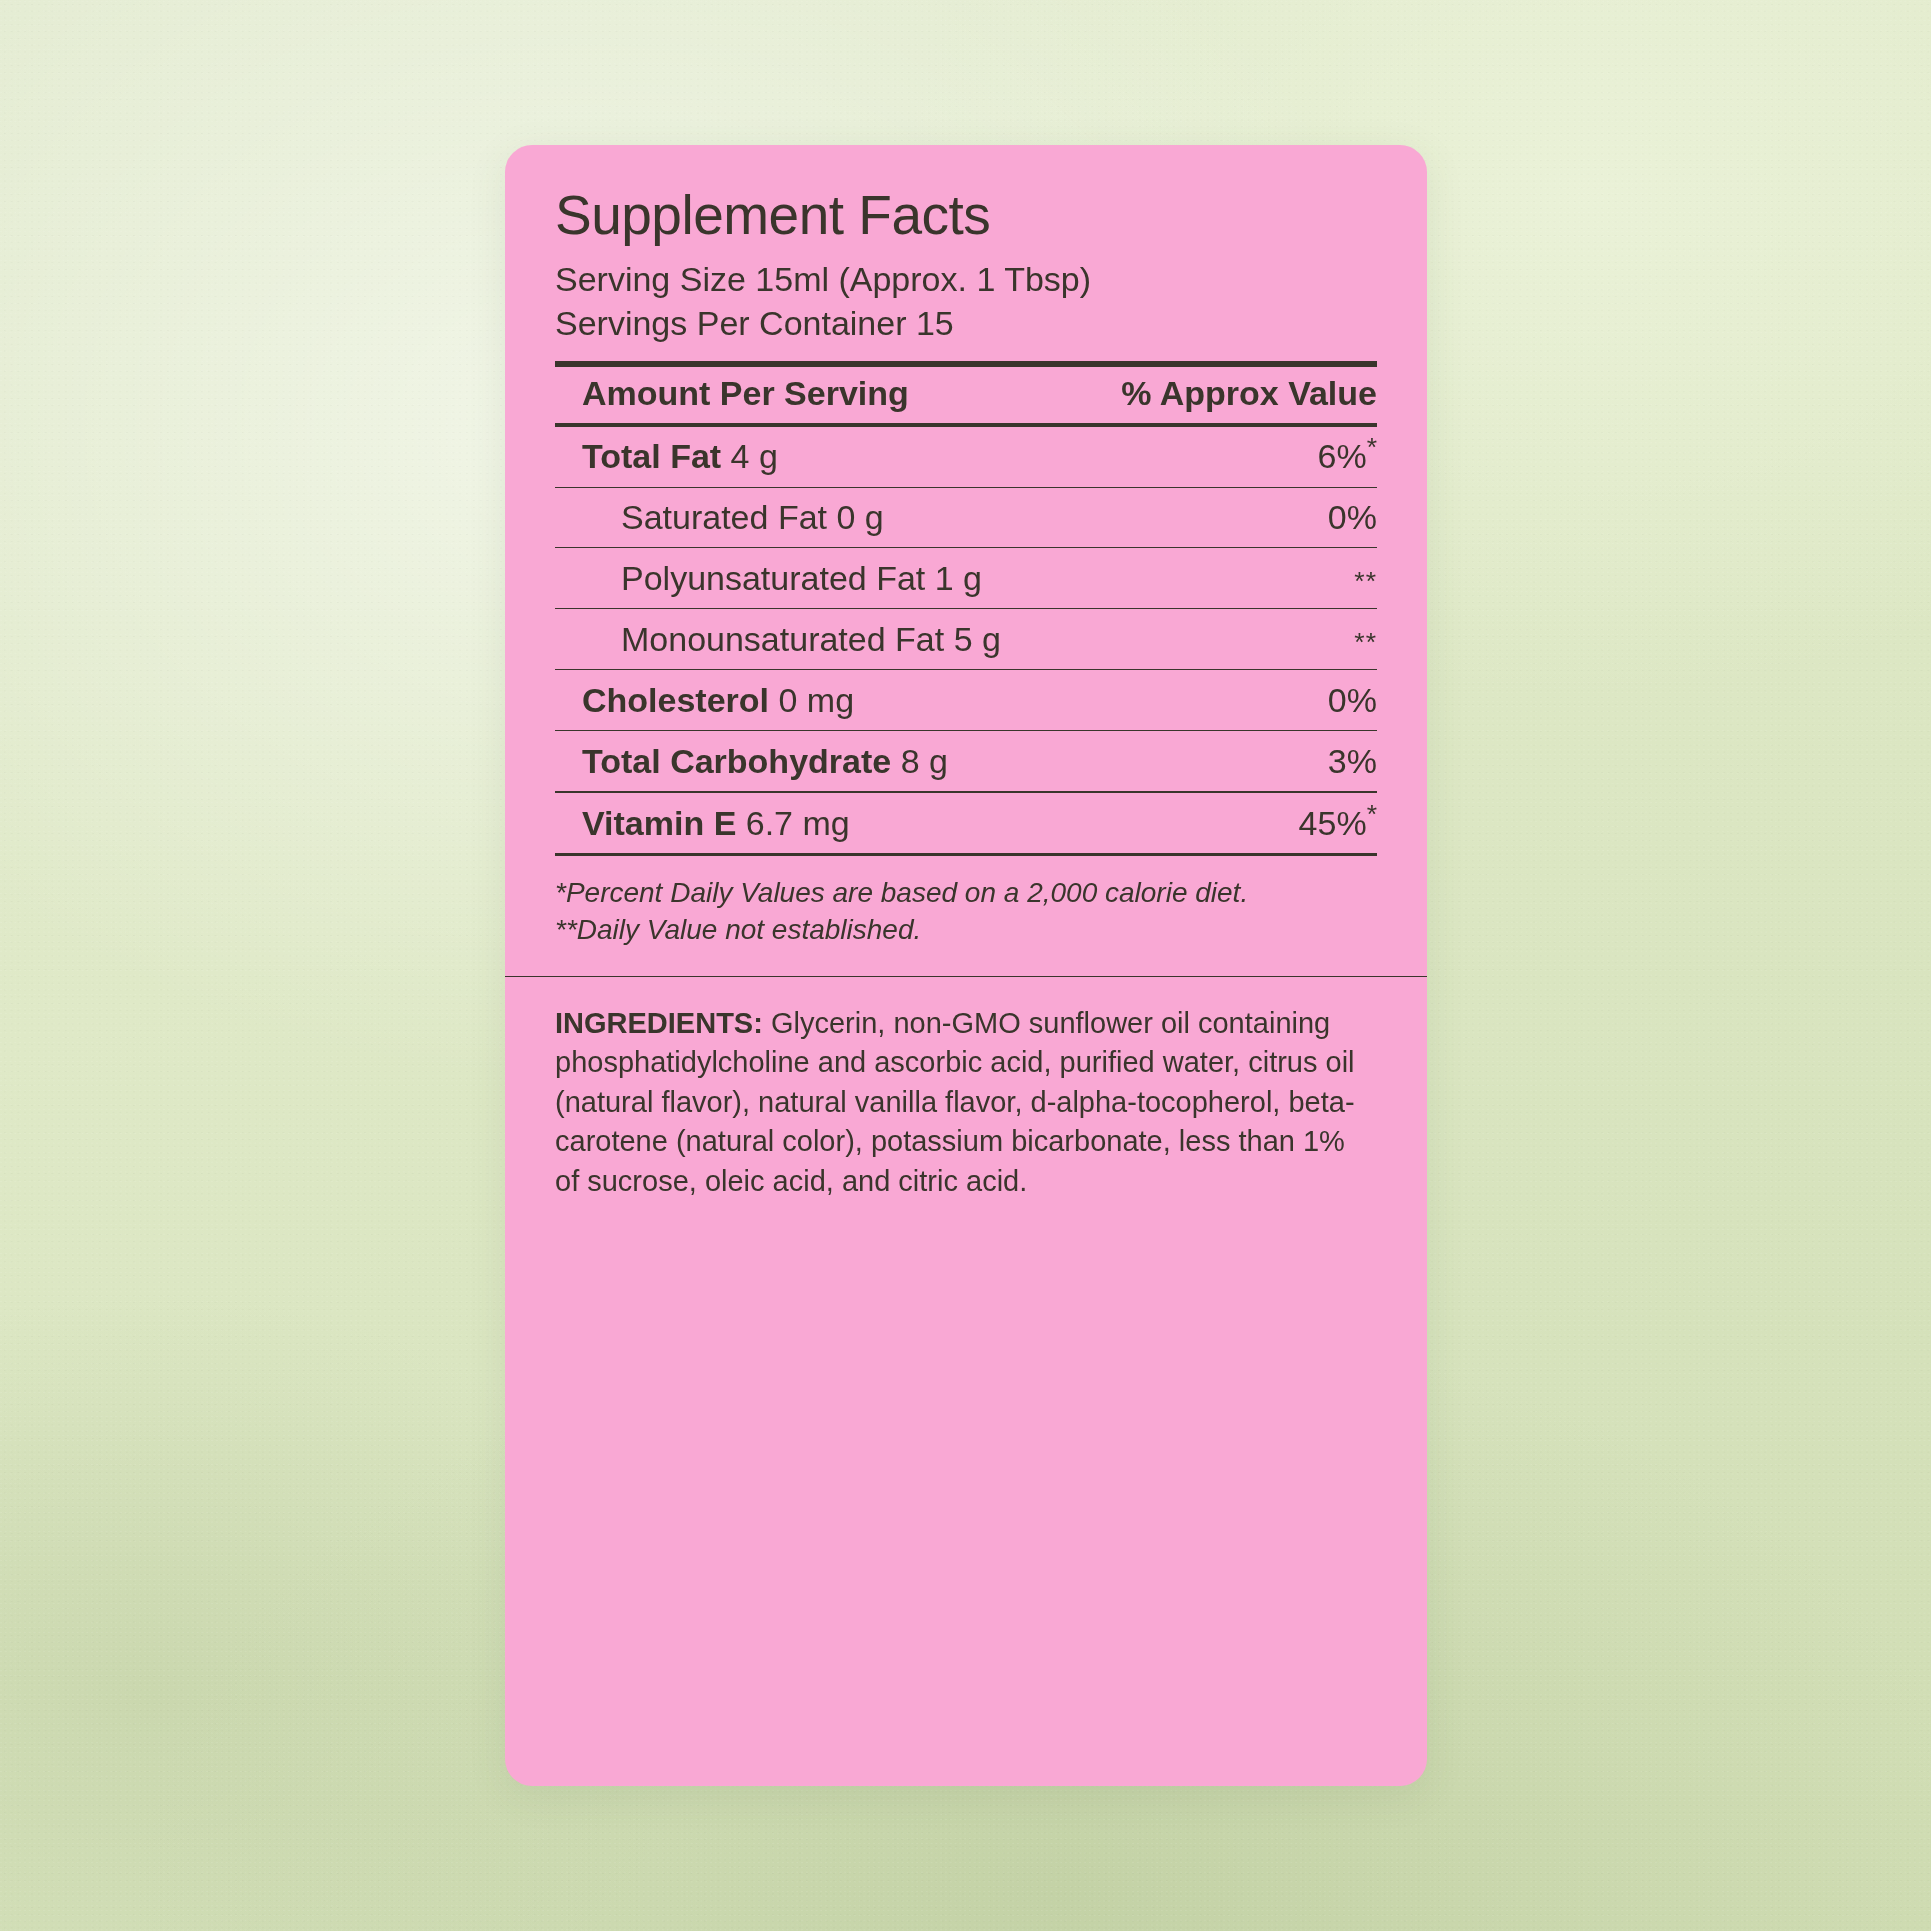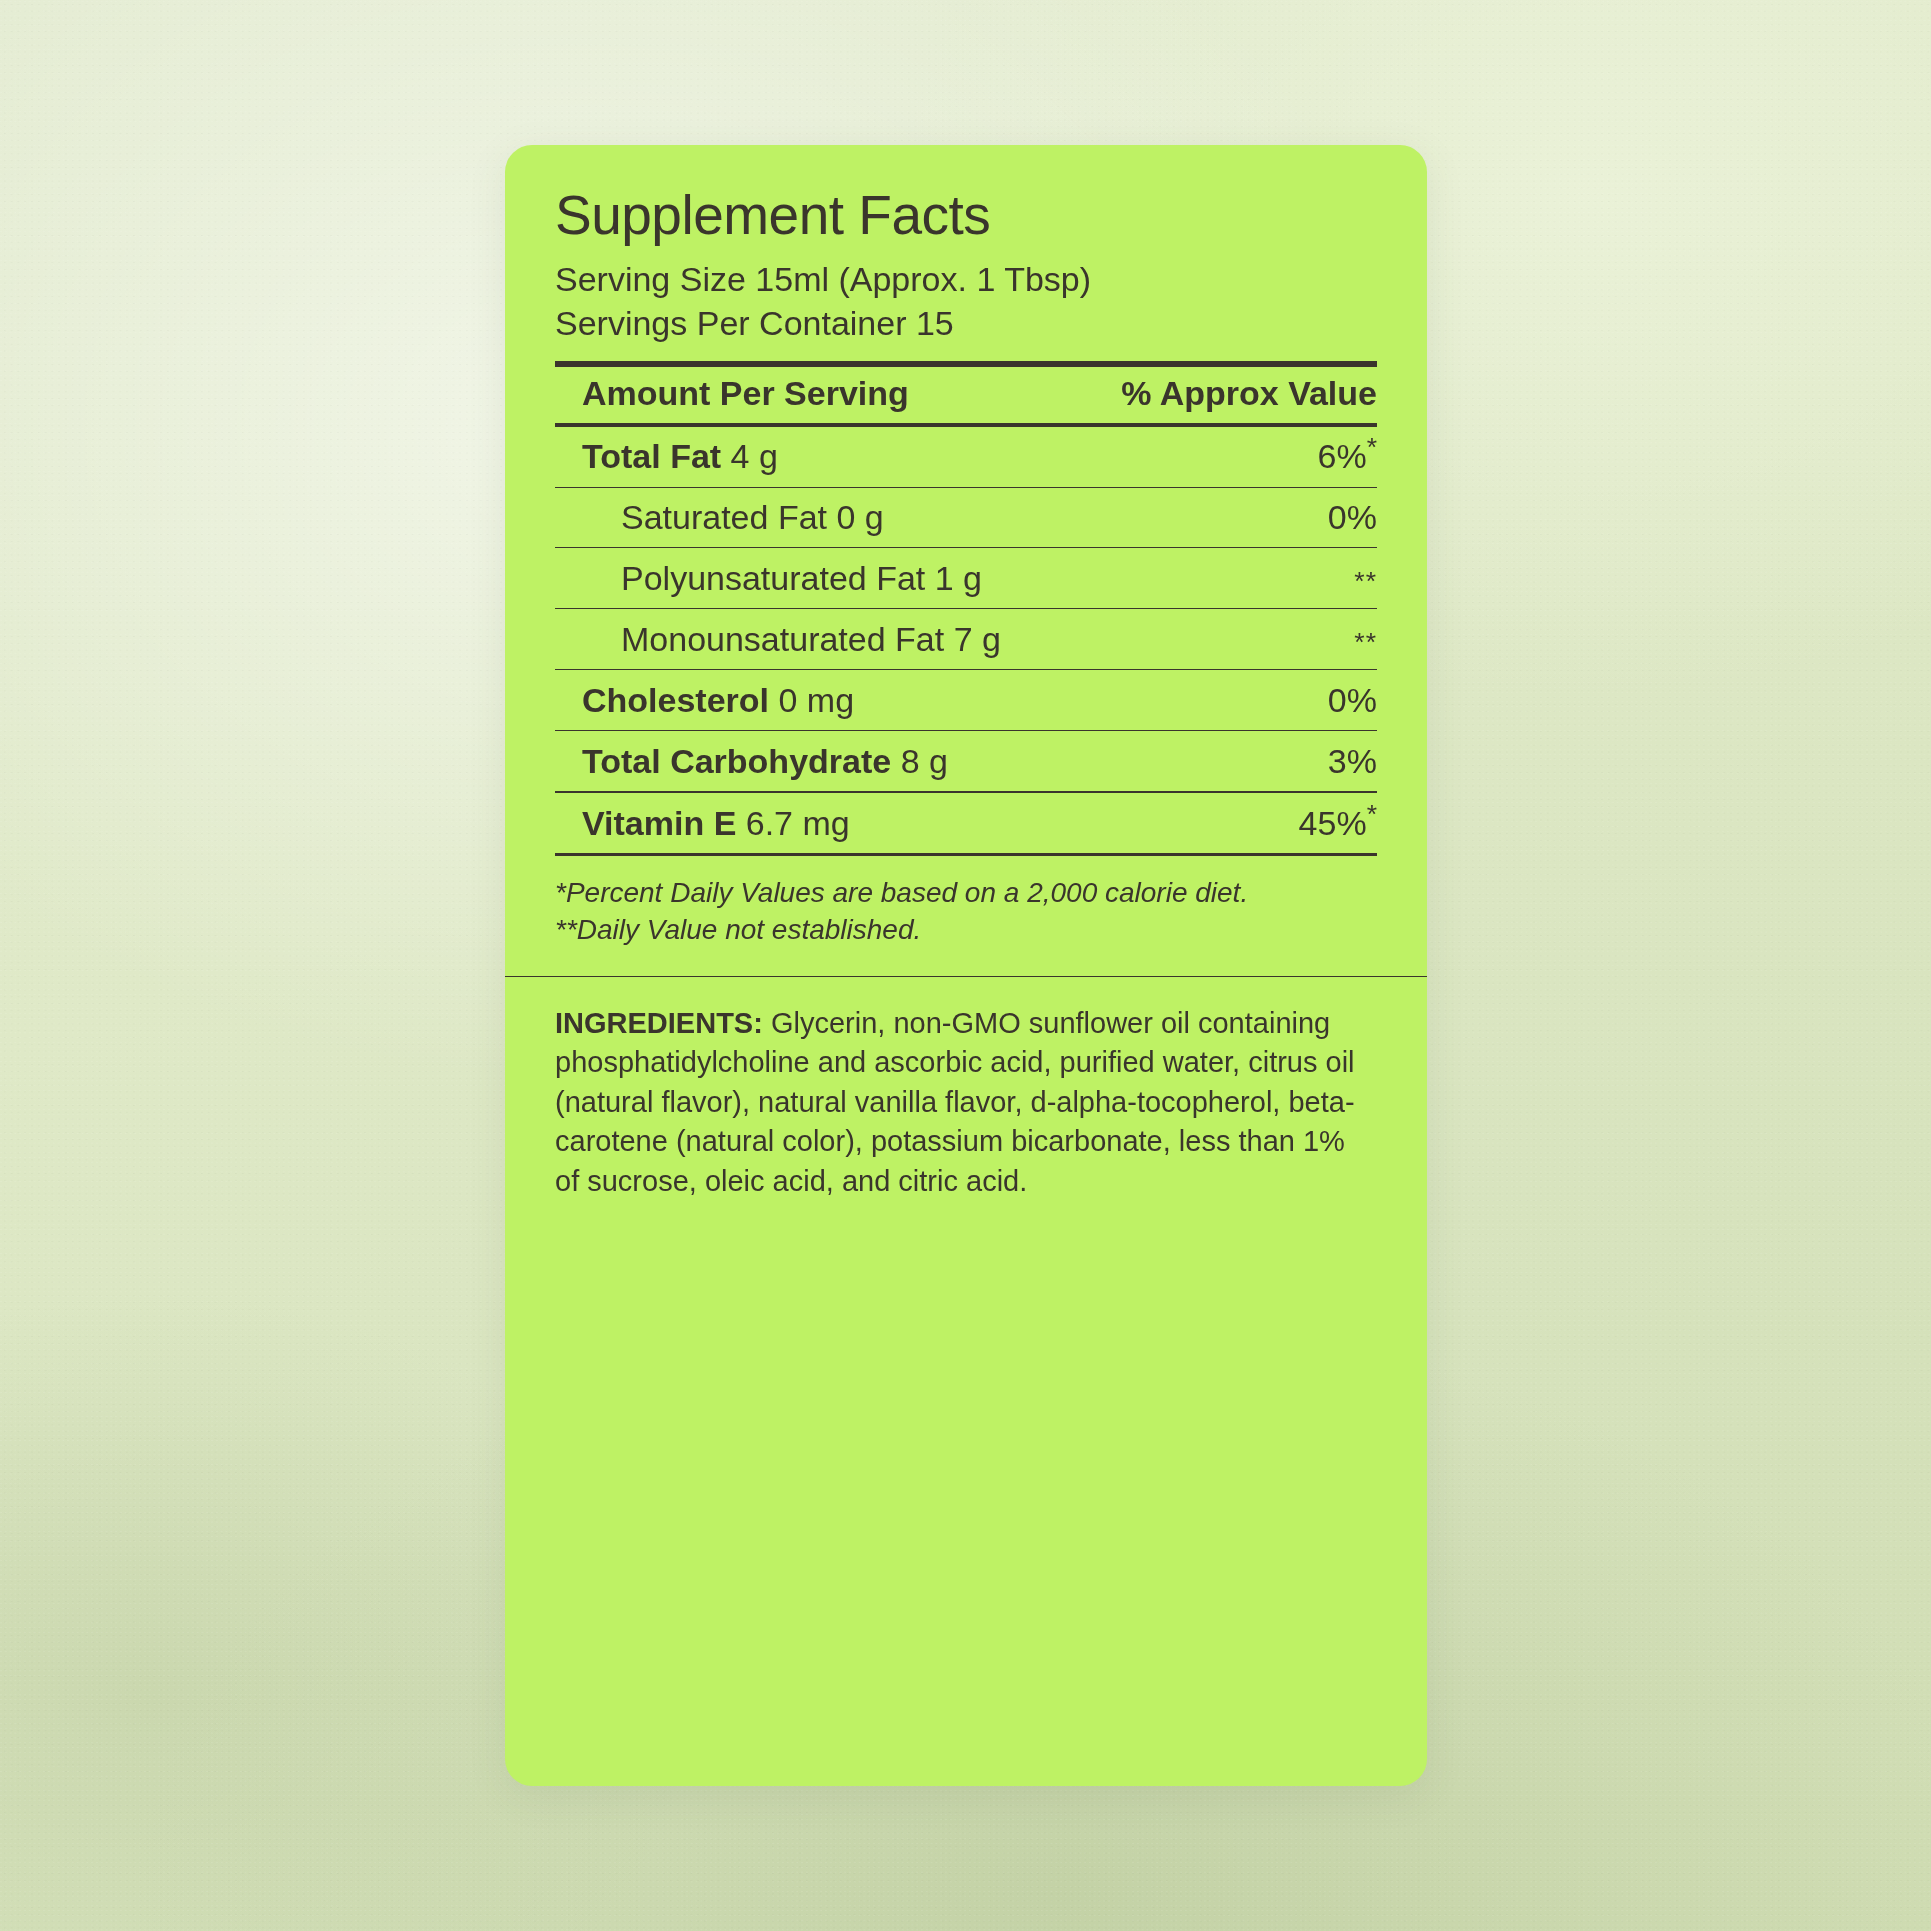--- a/index.html
+++ b/index.html
@@ -34,21 +34,21 @@
     background-size: 4.8px 4.8px, 6.8px 6.8px;
     opacity: 0.8;
   }
 
   #card {
     position: absolute;
     left: 505px;
     top: 145px;
     width: 922px;
     height: 1641px;
-    background: #bef264;
+    background: #f9a8d4;
     border-radius: 27px;
     box-shadow: 0 9.7px 39px rgba(80,95,55,0.10);
     overflow: hidden;
     display: flex;
     flex-direction: column;
   }
 
   #panel-facts {
     padding: 42px 50px 0 50px;
     flex: 0 0 auto;
@@ -171,21 +171,21 @@
     <div class="rule-thin"></div>
 
     <div class="row">
       <div class="left indent"><span>Polyunsaturated Fat</span> <span>1 g</span></div>
       <div class="right dstar">**</div>
     </div>
 
     <div class="rule-thin"></div>
 
     <div class="row">
-      <div class="left indent"><span>Monounsaturated Fat</span> <span>7 g</span></div>
+      <div class="left indent"><span>Monounsaturated Fat</span> <span>5 g</span></div>
       <div class="right dstar">**</div>
     </div>
 
     <div class="rule-thin"></div>
 
     <div class="row">
       <div class="left"><span class="b">Cholesterol</span> <span>0 mg</span></div>
       <div class="right">0%</div>
     </div>
 

